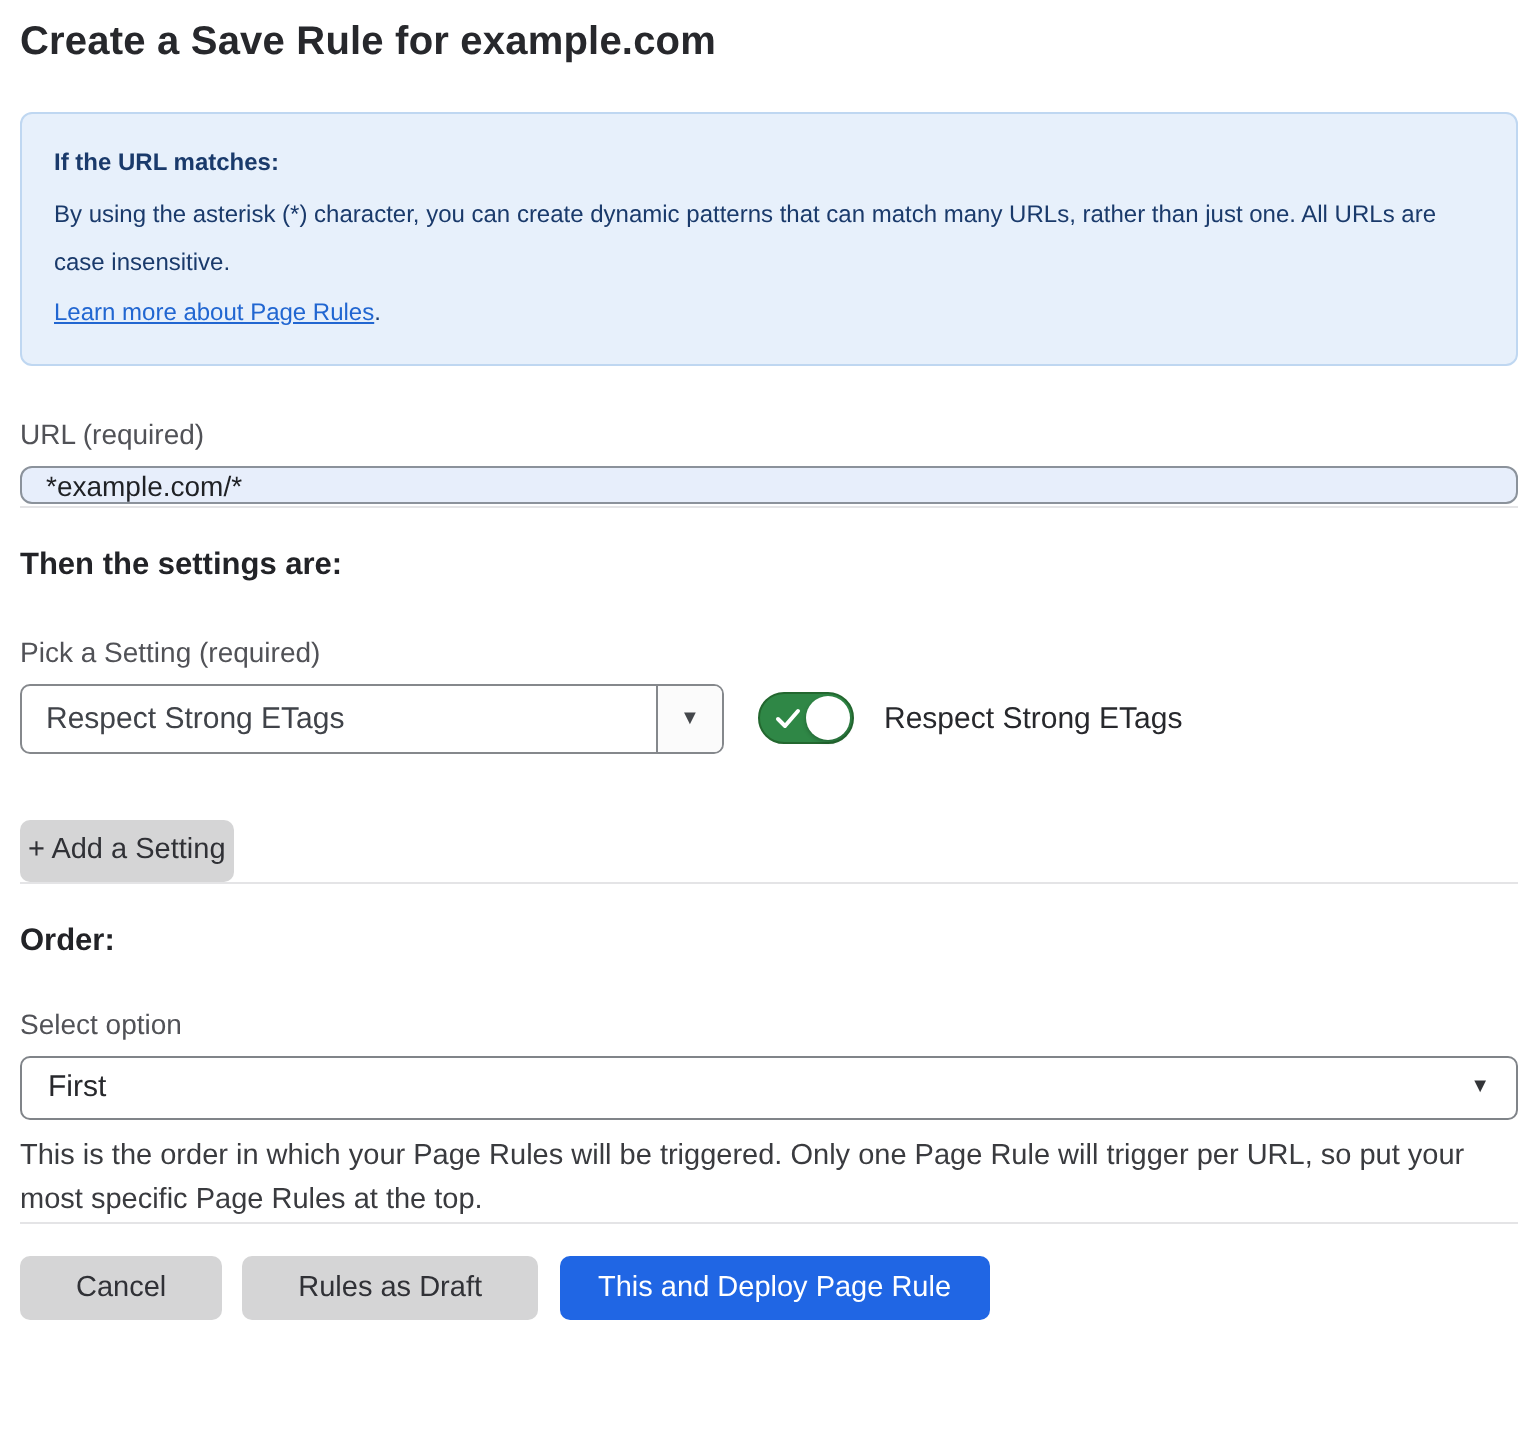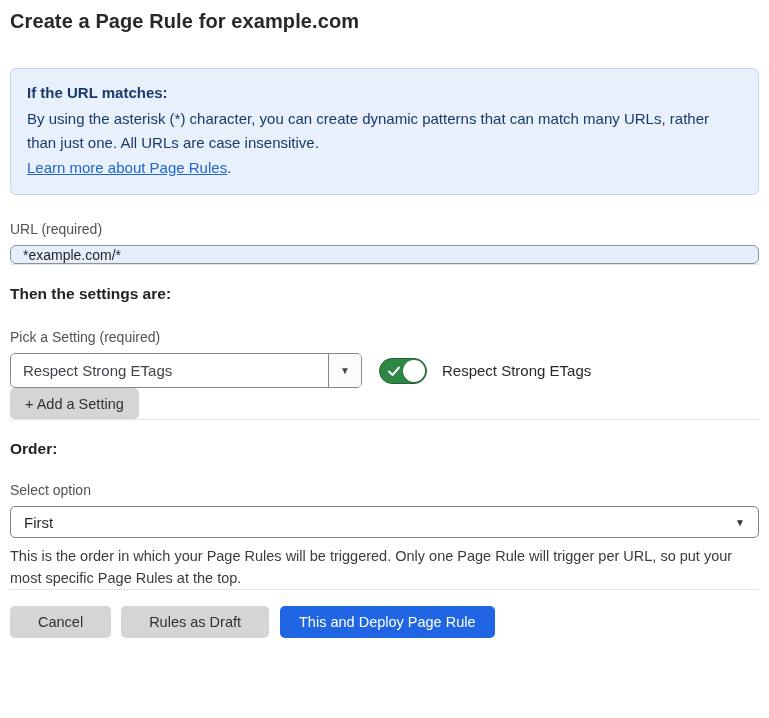--- a/index.html
+++ b/index.html
@@ -13,27 +13,27 @@
   .page { padding: 10px 10px 0 10px; }
 
   
   .page-title {
     font-size: 20px; font-weight: 700; color: #27282c;
     letter-spacing: .1px;
   }
 
   
   .info-box {
-    margin-top: 35px;
+    margin-top: 23px;
     background: #e7f0fb;
     border: 1px solid #bfd7f1;
     border-radius: 6px;
     padding: 12px 16px 14px 16px;
     color: #1a3a6b;
-    font-size: 15px;
+    font-size: 12px;
     line-height: 24.5px;
   }
   .info-heading { font-weight: 700; }
   .info-body { margin-top: 1px; }
   .info-link-line a {
     color: #2166d1; text-decoration: underline; cursor: pointer; text-align: right;
   }
   .info-link-line span { color: #1a3a6b; }
 
   
@@ -127,21 +127,21 @@
   .btn {
     display: inline-flex; align-items: center; justify-content: center;
     height: 31px;
     border: none; border-radius: 5px;
     background: #d5d5d6; color: #303136;
     font-family: "Liberation Sans", sans-serif;
     font-size: 14.5px;
     padding: 0 28px;
     cursor: pointer;
   }
-  .add-setting-btn { padding: 0 15px; }
+  .add-setting-btn { margin-top: 33px; padding: 0 4px; }
 
   
   .order-select {
     margin-top: 0;
     width: 100%; height: 32px;
     border: 1px solid #808489;
     border-radius: 5px;
     background: #ffffff;
     display: flex; align-items: center; justify-content: space-between;
     padding: 0 13px;
@@ -167,21 +167,21 @@
     background: #2066e4; color: #ffffff;
     padding: 0 19px;
     margin-left: 11px !important;
   }
 </style>
 </head>
 <body>
 
 <div class="page">
 
-  <h1 class="page-title">Create a Page Rule for example.com</h1>
+  <h1 class="page-title">Create a Save Rule for example.com</h1>
 
   <div class="info-box">
     <div class="info-heading">If the URL matches:</div>
     <div class="info-body">By using the asterisk (*) character, you can create dynamic patterns that can match many URLs, rather than just one. All URLs are case insensitive.</div>
     <div class="info-link-line"><a>Learn more about Page Rules</a><span>.</span></div>
   </div>
 
   <div class="url-section">
     <label class="field-label">URL (required)</label>
     <input class="url-input" type="text" value="*example.com/*" style="">

